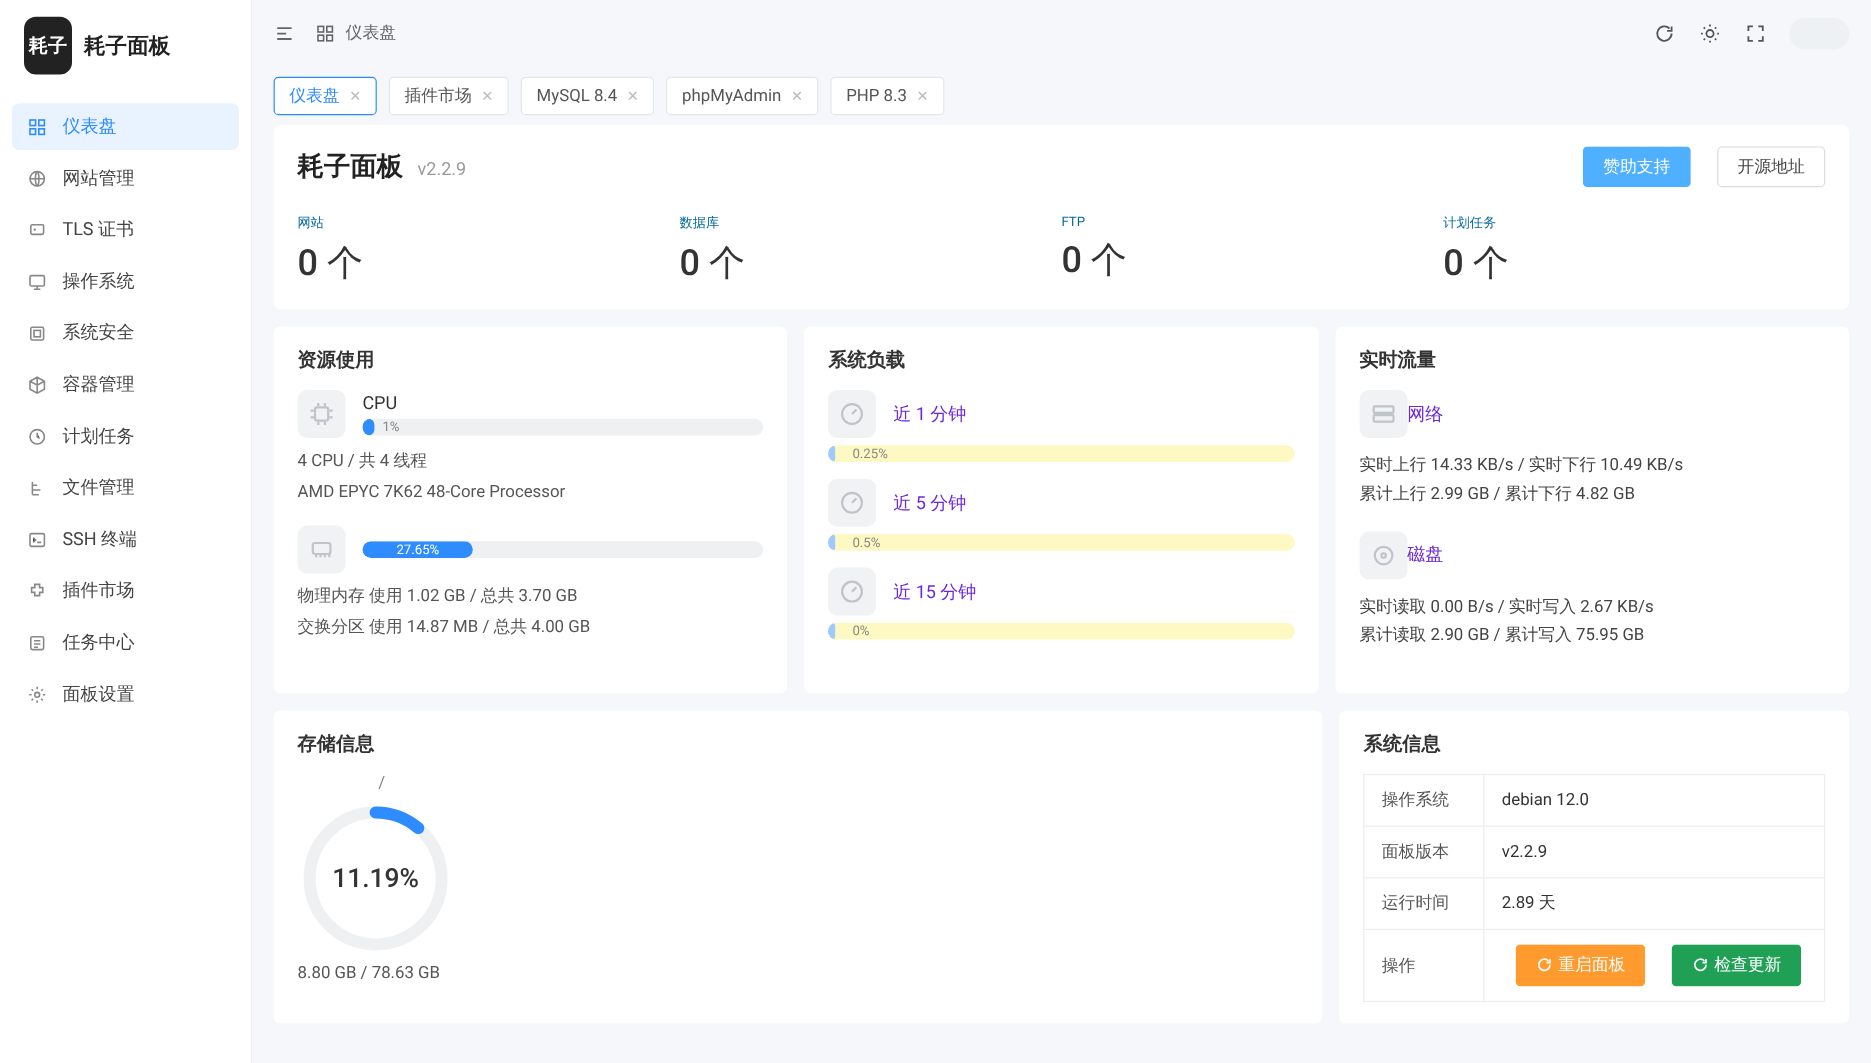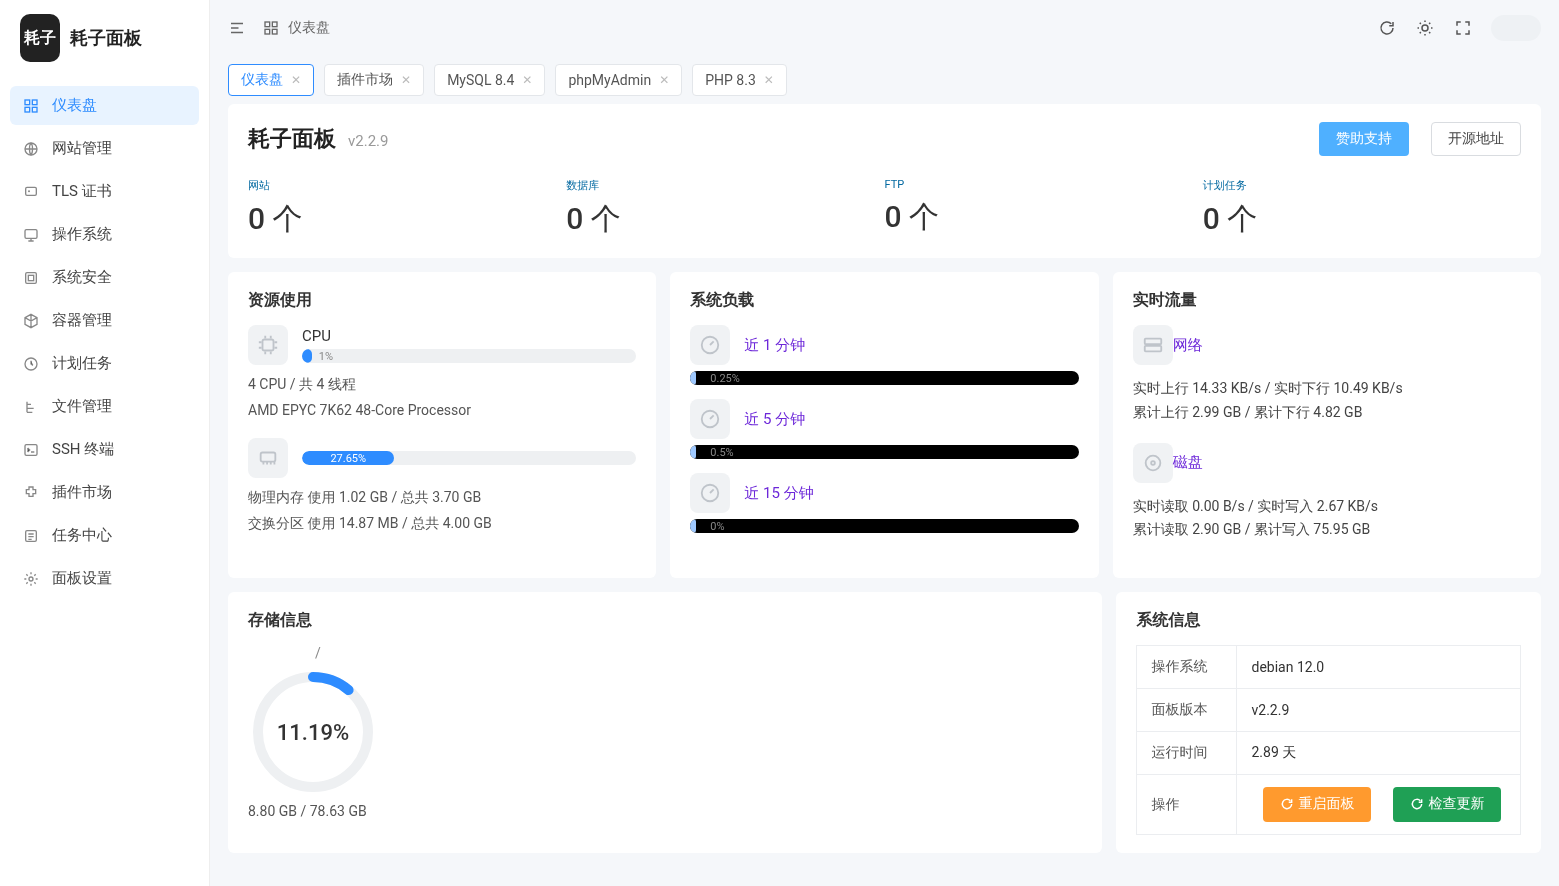--- a/index.html
+++ b/index.html
@@ -58,21 +58,21 @@
 .res-icon { width: 40px; height: 40px; background: #f0f2f4; border-radius: 8px; display: flex; align-items: center; justify-content: center; color: #bfc4ca; }
 .res-main { flex: 1; }
 .res-name { font-size: 15px; color: #333; margin-bottom: 4px; }
 .progress { height: 14px; background: #eef0f2; border-radius: 7px; position: relative; overflow: hidden; }
 .progress-fill { position: absolute; left: 0; top: 0; bottom: 0; background: #2e8cff; border-radius: 7px; }
 .progress-label { position: absolute; top: 50%; transform: translateY(-50%); font-size: 11px; color: #fff; white-space: nowrap; }
 .res-sub { font-size: 14px; color: #555; margin-top: 4px; line-height: 1.6; }
 
 .load-row { display: flex; align-items: center; gap: 14px; margin-bottom: 6px; }
 .load-name { font-size: 15px; color: #6d28d9; }
-.load-bar { height: 14px; background: #000000; border-radius: 7px; position: relative; overflow: hidden; margin-bottom: 14px; }
+.load-bar { height: 14px; background: #fef9c3; border-radius: 7px; position: relative; overflow: hidden; margin-bottom: 14px; }
 .load-fill { position: absolute; left: 0; top: 0; bottom: 0; background: #9fc9ff; border-radius: 7px; }
 .load-pct { position: absolute; left: 20px; top: 50%; transform: translateY(-50%); font-size: 11px; color: #888; }
 
 .traffic-block { margin-bottom: 18px; }
 .traffic-head { display: flex; align-items: center; margin-bottom: 12px; }
 .traffic-lines { font-size: 14px; color: #444; line-height: 1.7; }
 
 .grid2b { display: grid; grid-template-columns: 2.06fr 1fr; gap: 14px; }
 
 .gauge { position: relative; width: 130px; height: 130px; margin: 6px 0; }

